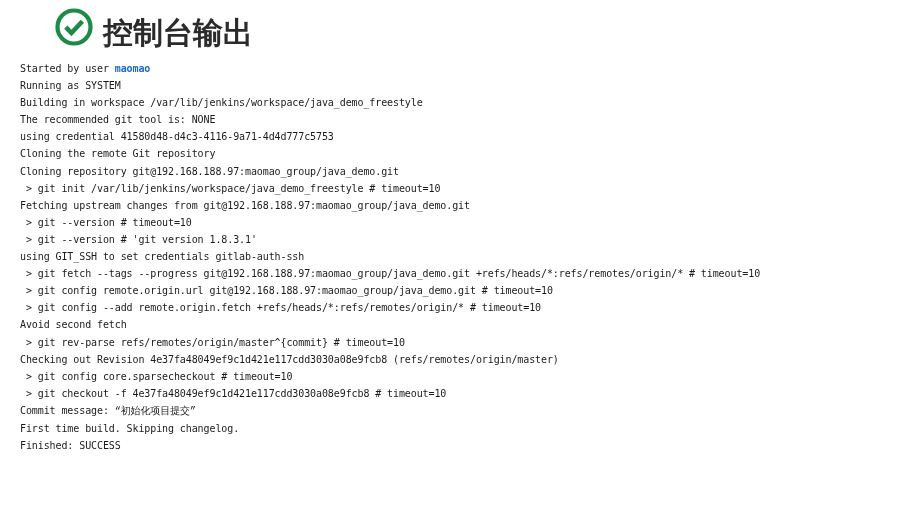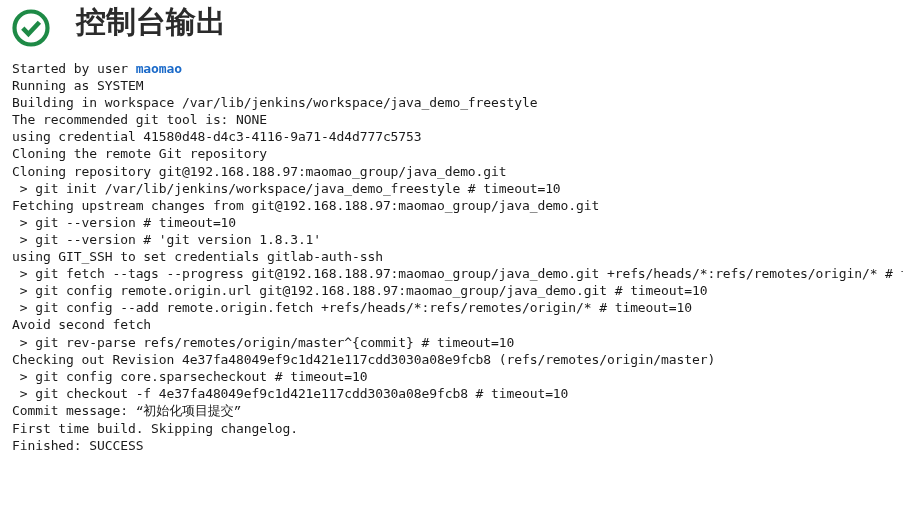--- a/index.html
+++ b/index.html
@@ -11,47 +11,48 @@
     width: 903px;
     height: 507px;
     overflow: hidden;
     font-family: "Liberation Sans", sans-serif;
     color: #333333;
   }
 
   
   .console-header {
     display: flex;
-    align-items: flex-start;
-    gap: 24px;
+    align-items: flex-end;
+    gap: 8px;
     padding: 7px 0 0 10px;
     height: 48px;
     box-sizing: border-box;
+    margin-left: 43px;
   }
   .status-icon {
     width: 42px;
     height: 42px;
     flex: 0 0 42px;
     display: block;
   }
   .page-title {
     font-family: "DejaVu Sans", "Liberation Sans", sans-serif;
     font-size: 30px;
     font-weight: bold;
     line-height: 1;
     color: #2b2b2b;
     letter-spacing: 0px;
     white-space: nowrap;
   }
 
   
   .console-output {
-    padding: 12px 0 0 12px;
+    padding: 12px 0 0 20px;
     font-family: "DejaVu Sans Mono", "Liberation Mono", monospace;
-    font-size: 13px;
+    font-size: 10px;
     line-height: 17.1px;
     color: #1a1a1a;
     white-space: pre;
     letter-spacing: -0.1px;
   }
   .console-line {
     white-space: pre;
     min-height: 17.1px;
   }
   .console-line .user-link {

